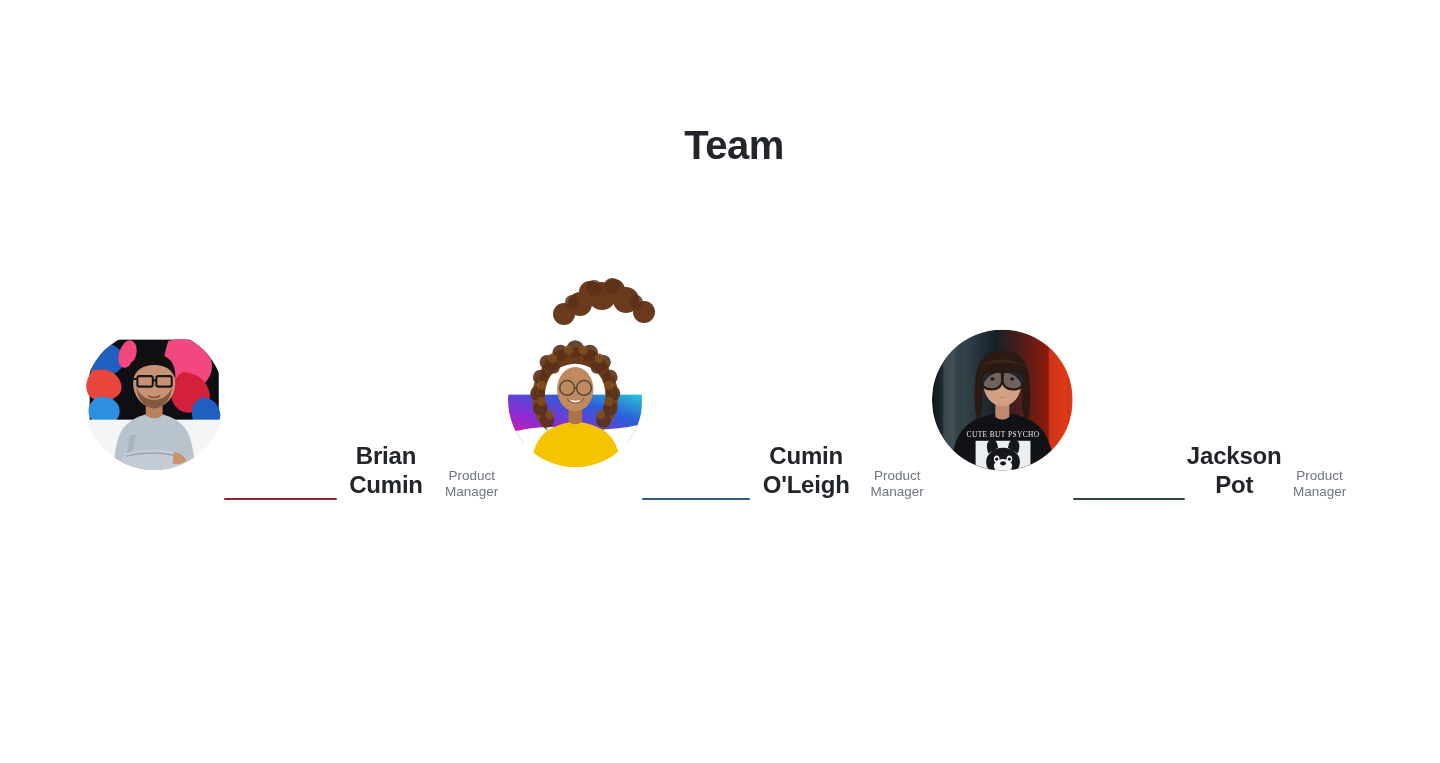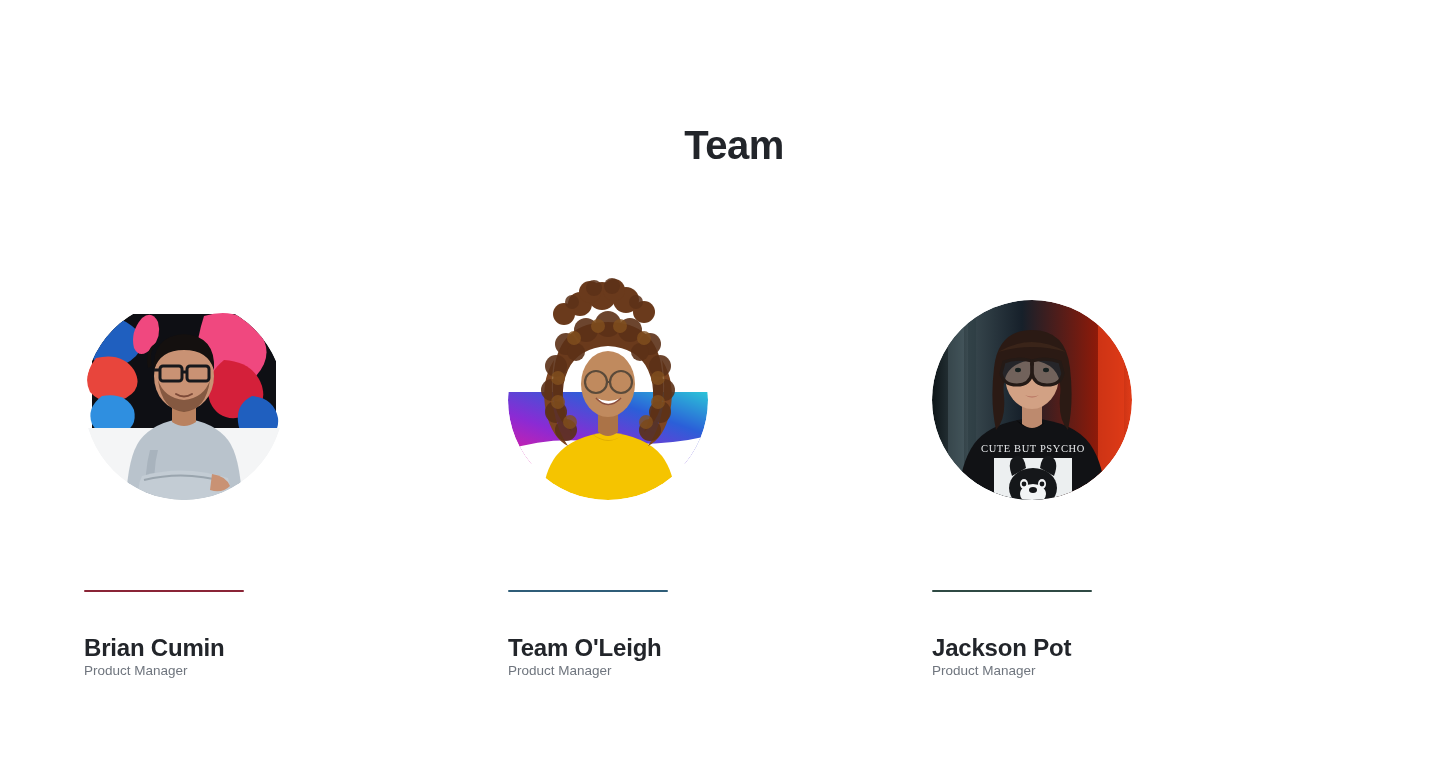--- a/index.html
+++ b/index.html
@@ -34,22 +34,22 @@
     position:absolute;
     top:258px; left:0;
     width:1440px;
     display:flex;
     justify-content:center;
     align-items:flex-start;
   }
   .member-card {
     width:424px;
     display:flex;
-    flex-direction:column;
-    align-items:flex-start;
+    flex-direction:row;
+    align-items:flex-end;
   }
 
   
   .avatar-wrap {
     width:200px; height:200px;
     position:relative;
     margin-top:42px;
   }
   .avatar-disc {
     position:absolute;
@@ -238,21 +238,21 @@
           </g>
           <g fill="#5c3118" opacity="0.85">
             <circle cx="100" cy="30" r="8"></circle>
               <circle cx="118" cy="28" r="8"></circle>
             <circle cx="78" cy="44" r="7"></circle>
               <circle cx="142" cy="44" r="7"></circle>
           </g>
         </svg>
       </div>
       <div class="divider" style="background:#2f5d78"></div>
-      <div class="member-name">Team O'Leigh</div>
+      <div class="member-name">Cumin O'Leigh</div>
       <div class="member-role">Product Manager</div>
     </div>
 
     <div class="member-card">
       <div class="avatar-wrap">
         <div class="avatar-disc">
           <svg class="avatar-svg" viewBox="0 0 200 200">
             <defs>
               <clipPath id="c3">
                   <circle cx="100" cy="100" r="100"></circle>

